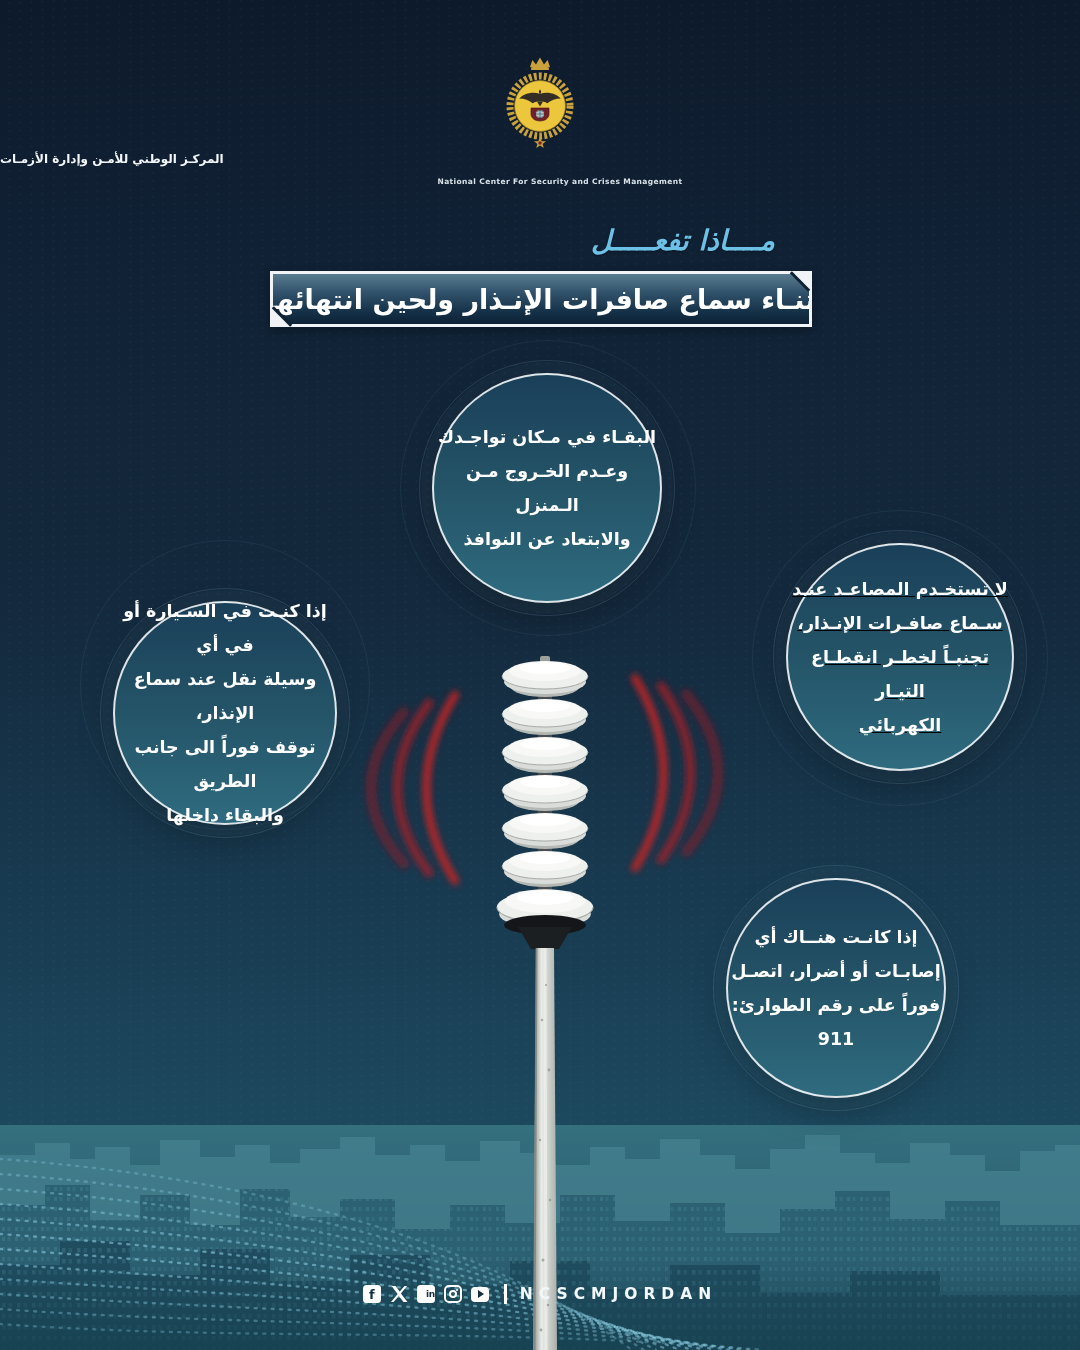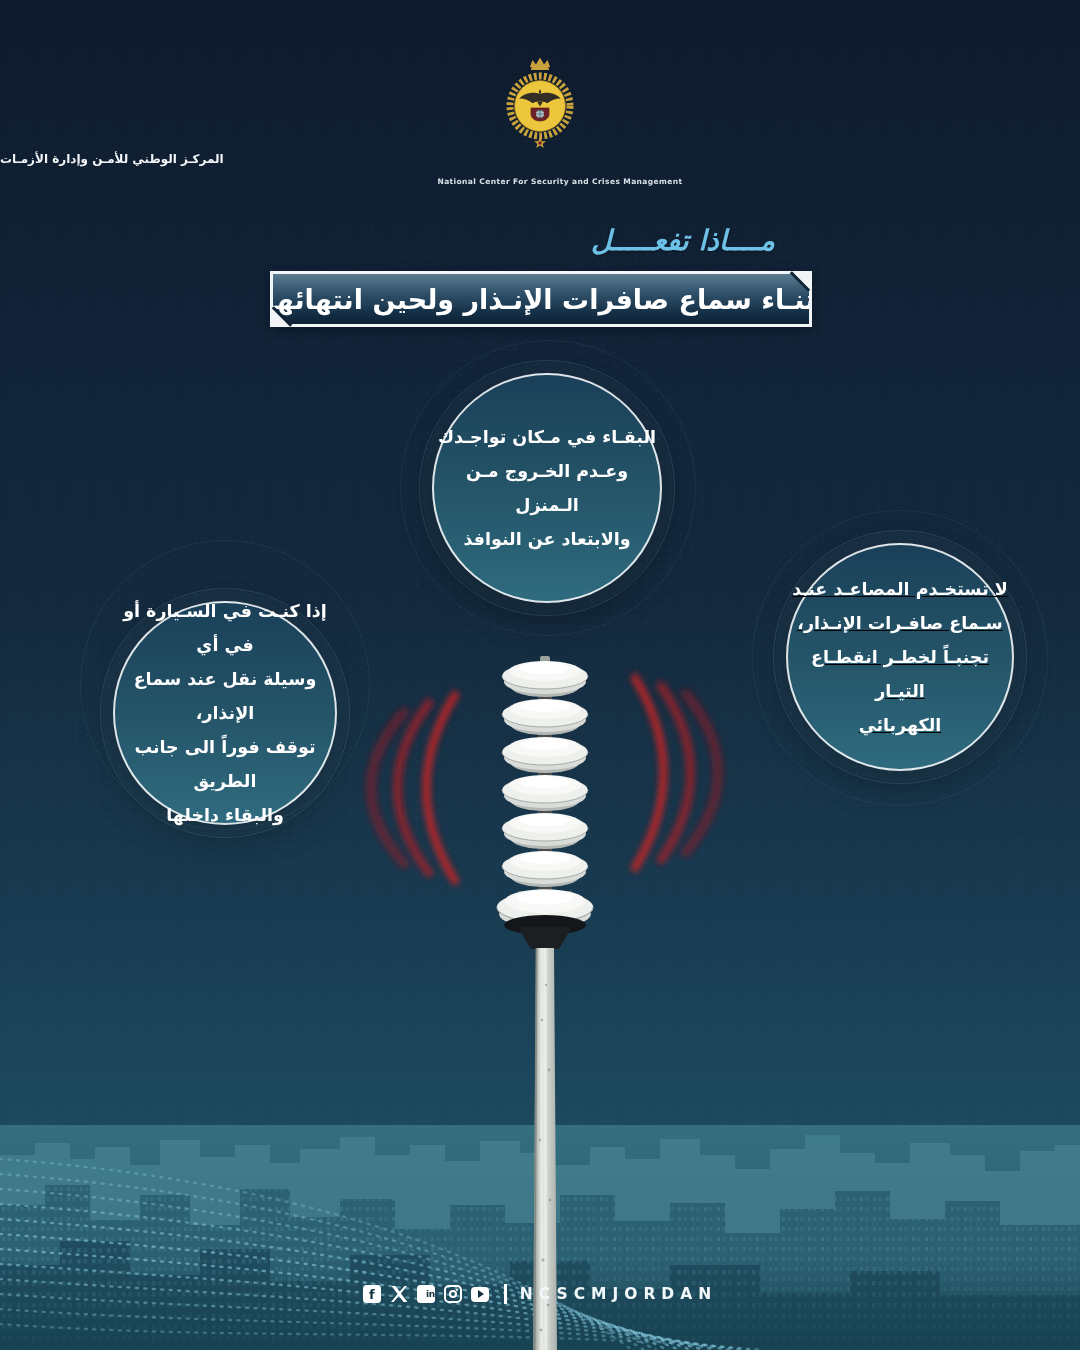--- a/index.html
+++ b/index.html
@@ -225,20 +225,25 @@
 وسيلة نقل عند سماع الإنذار،
 توقف فوراً الى جانب الطريق
 والبقاء داخلها</p>
   </div>
   <div class="bubble b-right">
     <p>لا تستخـدم المصاعـد عنـد
 سـماع صافـرات الإنـذار،
 تجنبـاً لخطـر انقطـاع التيـار
 الكهربائي</p>
   </div>
+  <div class="bubble b-bright">
+    <p>إذا كانـت هنــاك أي
+إصابـات أو أضرار، اتصـل
+فوراً على رقم الطوارئ: 911</p>
+  </div>
 
   <div class="footer">
     <div class="sicon chip fb">f</div>
     <div class="sicon">
       <svg width="18" height="18" viewBox="0 0 18 18">
           <path d="M1.5 1 h4 l4.2 5.6 L14.5 1 h2.6 l-6.2 7.4 L17.5 17 h-4 l-4.6 -6.1 L3.5 17 H1 l6.6 -7.9 Z" fill="#ffffff"></path>
         </svg>
     </div>
     <div class="sicon chip in">in</div>
     <div class="sicon">

